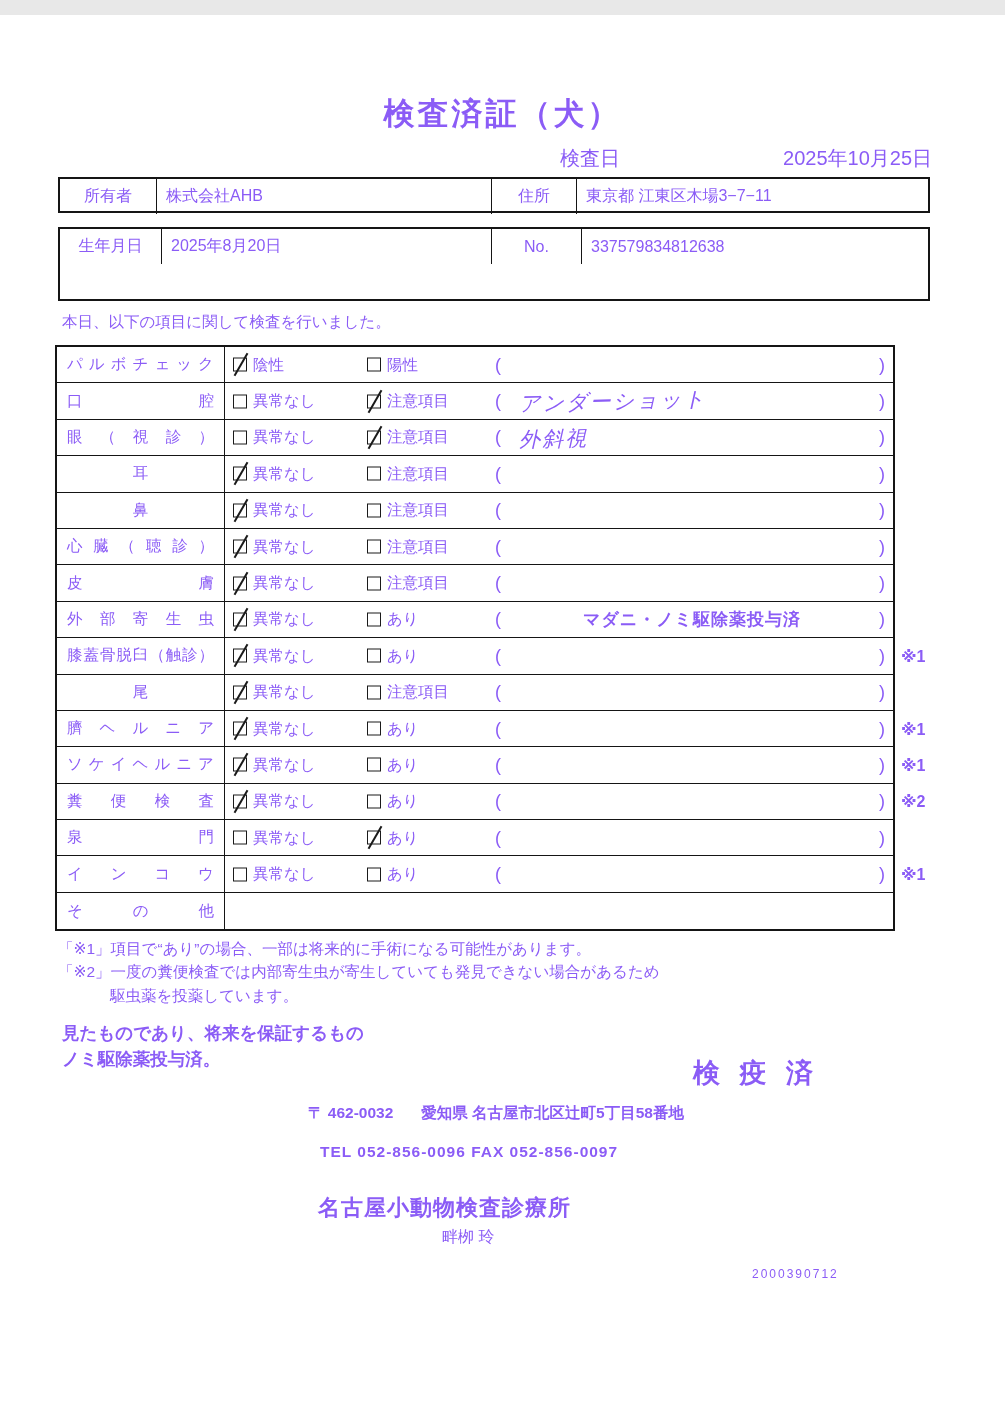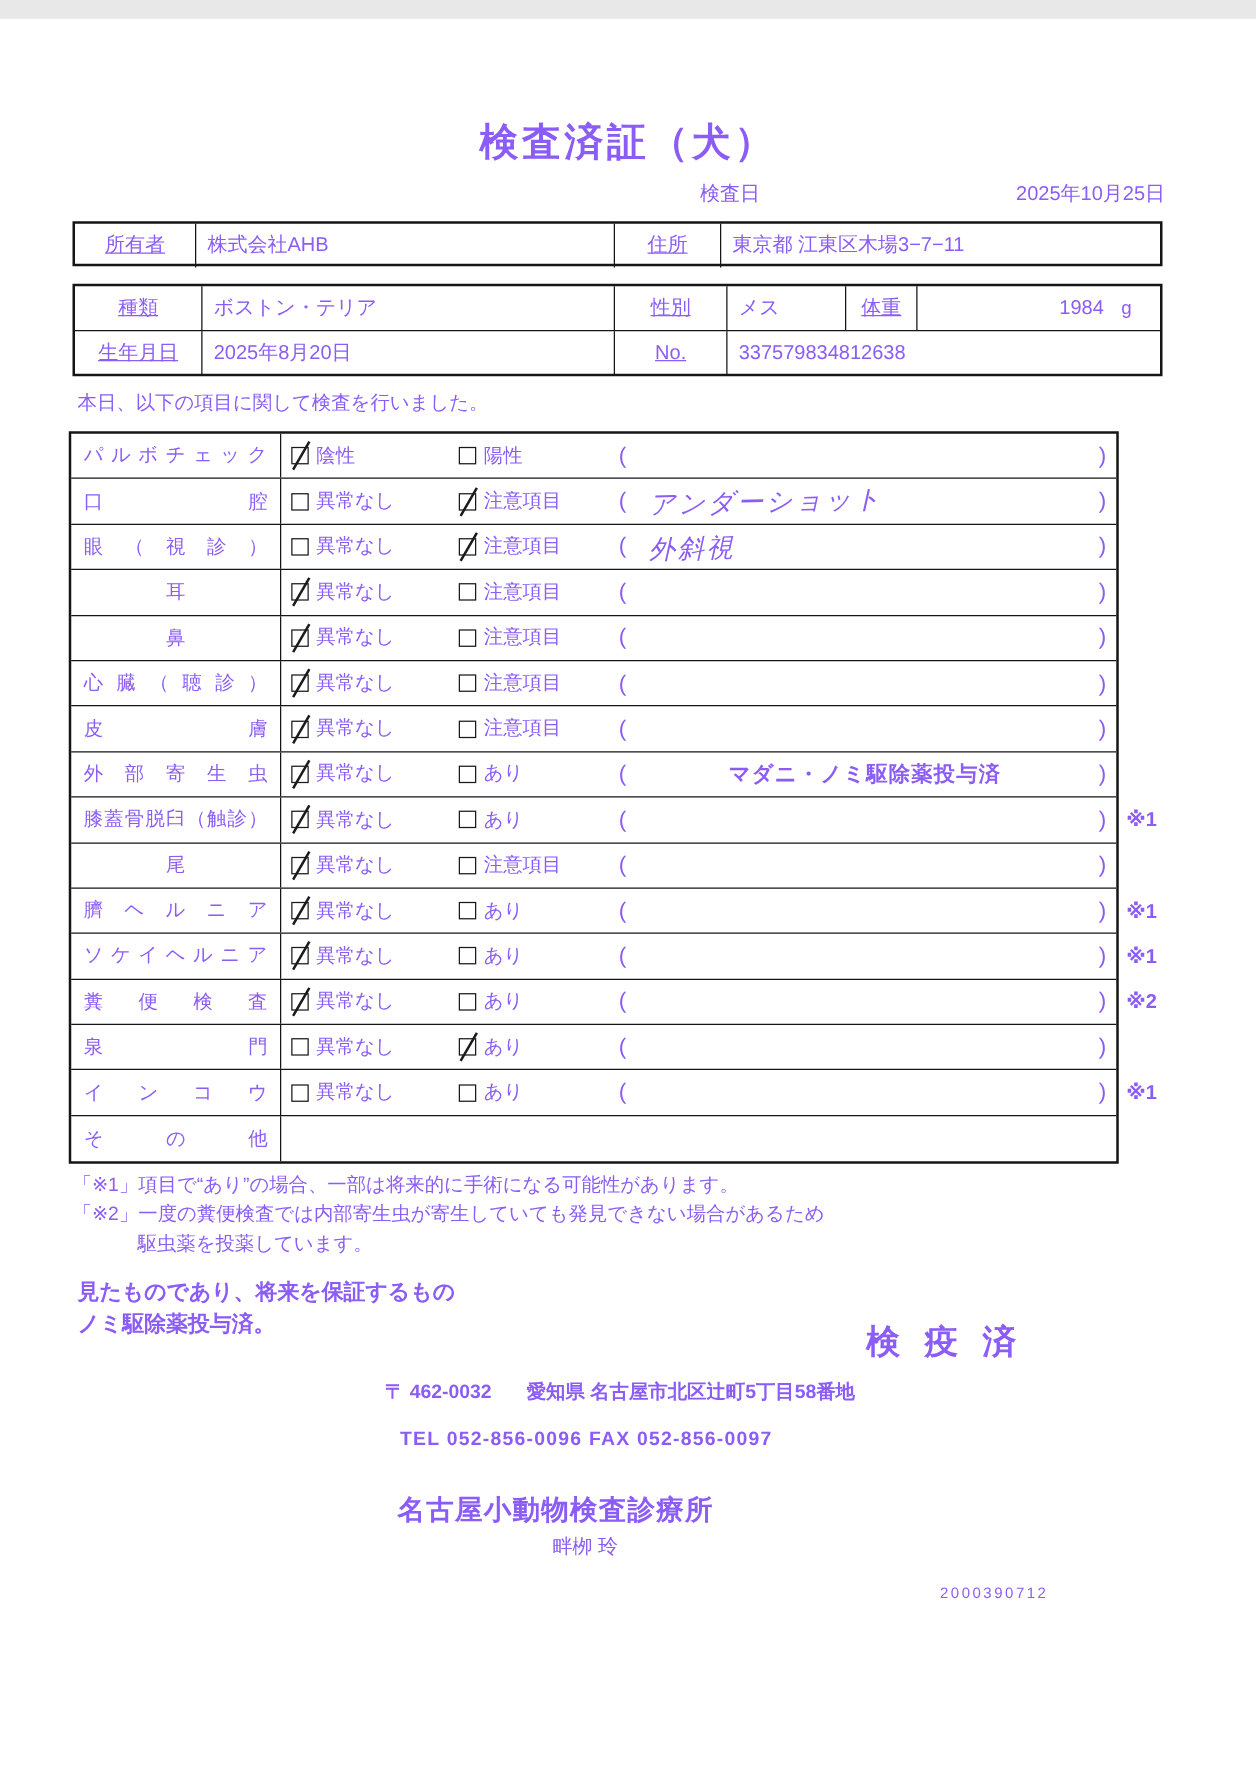--- a/index.html
+++ b/index.html
@@ -13,41 +13,41 @@
     overflow:hidden;
   }
   
   .doc-title{
     position:absolute;left:0;top:78px;width:100%;
     text-align:center;font-size:31px;font-weight:600;letter-spacing:3px;
   }
   .date-row{
     position:absolute;left:560px;top:130px;width:372px;
     display:flex;justify-content:space-between;align-items:flex-start;
-    font-size:16px;font-weight:500;
+    font-size:20px;font-weight:500;
   }
   
   .box-table{
     position:absolute;left:58px;width:872px;
     border:2px solid #151515;box-sizing:border-box;
     font-size:16px;
   }
   .owner-table{top:162px;height:36px;}
   .animal-table{top:212px;height:74px;}
   .brow{display:flex;height:35px;align-items:stretch;}
   .animal-table .brow{height:35px;}
   .animal-table .brow.first{border-bottom:1.5px solid #151515;}
   .bcell{
     display:flex;align-items:center;
     padding:16px 9px;box-sizing:border-box;
     border-right:1.5px solid #151515;
     white-space:nowrap;overflow:hidden;
   }
   .bcell.last{border-right:none;}
-  .bcell.hdr{justify-content:center;padding:0 17px;text-decoration:underline;}
+  .bcell.hdr{justify-content:center;padding:0 17px;}
   .wval{justify-content:flex-end;}
   .wval .num{flex:1;text-align:right;padding-right:14px;}
   .wval .unit{width:22px;text-align:left;font-size:15px;}
   
   .intro{position:absolute;left:62px;top:297px;font-size:15.5px;font-weight:500;}
   
   .exam-table{
     position:absolute;left:55px;top:330px;width:840px;
     border:2px solid #151515;box-sizing:border-box;
   }
@@ -134,31 +134,20 @@
   <div class="box-table owner-table">
     <div class="brow">
       <div class="bcell hdr" style="width:97px;">所有者</div>
       <div class="bcell" style="width:335px;">株式会社AHB</div>
       <div class="bcell hdr" style="width:85px;">住所</div>
       <div class="bcell last" style="flex:1;">東京都 江東区木場3−7−11</div>
     </div>
   </div>
 
   <div class="box-table animal-table">
-    <div class="brow first">
-      <div class="bcell hdr" style="width:102px;">種類</div>
-      <div class="bcell" style="width:330px;">ボストン・テリア</div>
-      <div class="bcell hdr" style="width:90px;">性別</div>
-      <div class="bcell" style="width:95px;">メス</div>
-      <div class="bcell hdr" style="width:57px;">体重</div>
-      <div class="bcell last wval" style="flex:1;">
-        <span class="num">1984</span>
-        <span class="unit">g</span>
-      </div>
-    </div>
     <div class="brow">
       <div class="bcell hdr" style="width:102px;">生年月日</div>
       <div class="bcell" style="width:330px;">2025年8月20日</div>
       <div class="bcell hdr" style="width:90px;">No.</div>
       <div class="bcell last" style="flex:1;">337579834812638</div>
     </div>
   </div>
 
   <div class="intro">本日、以下の項目に関して検査を行いました。</div>
 

